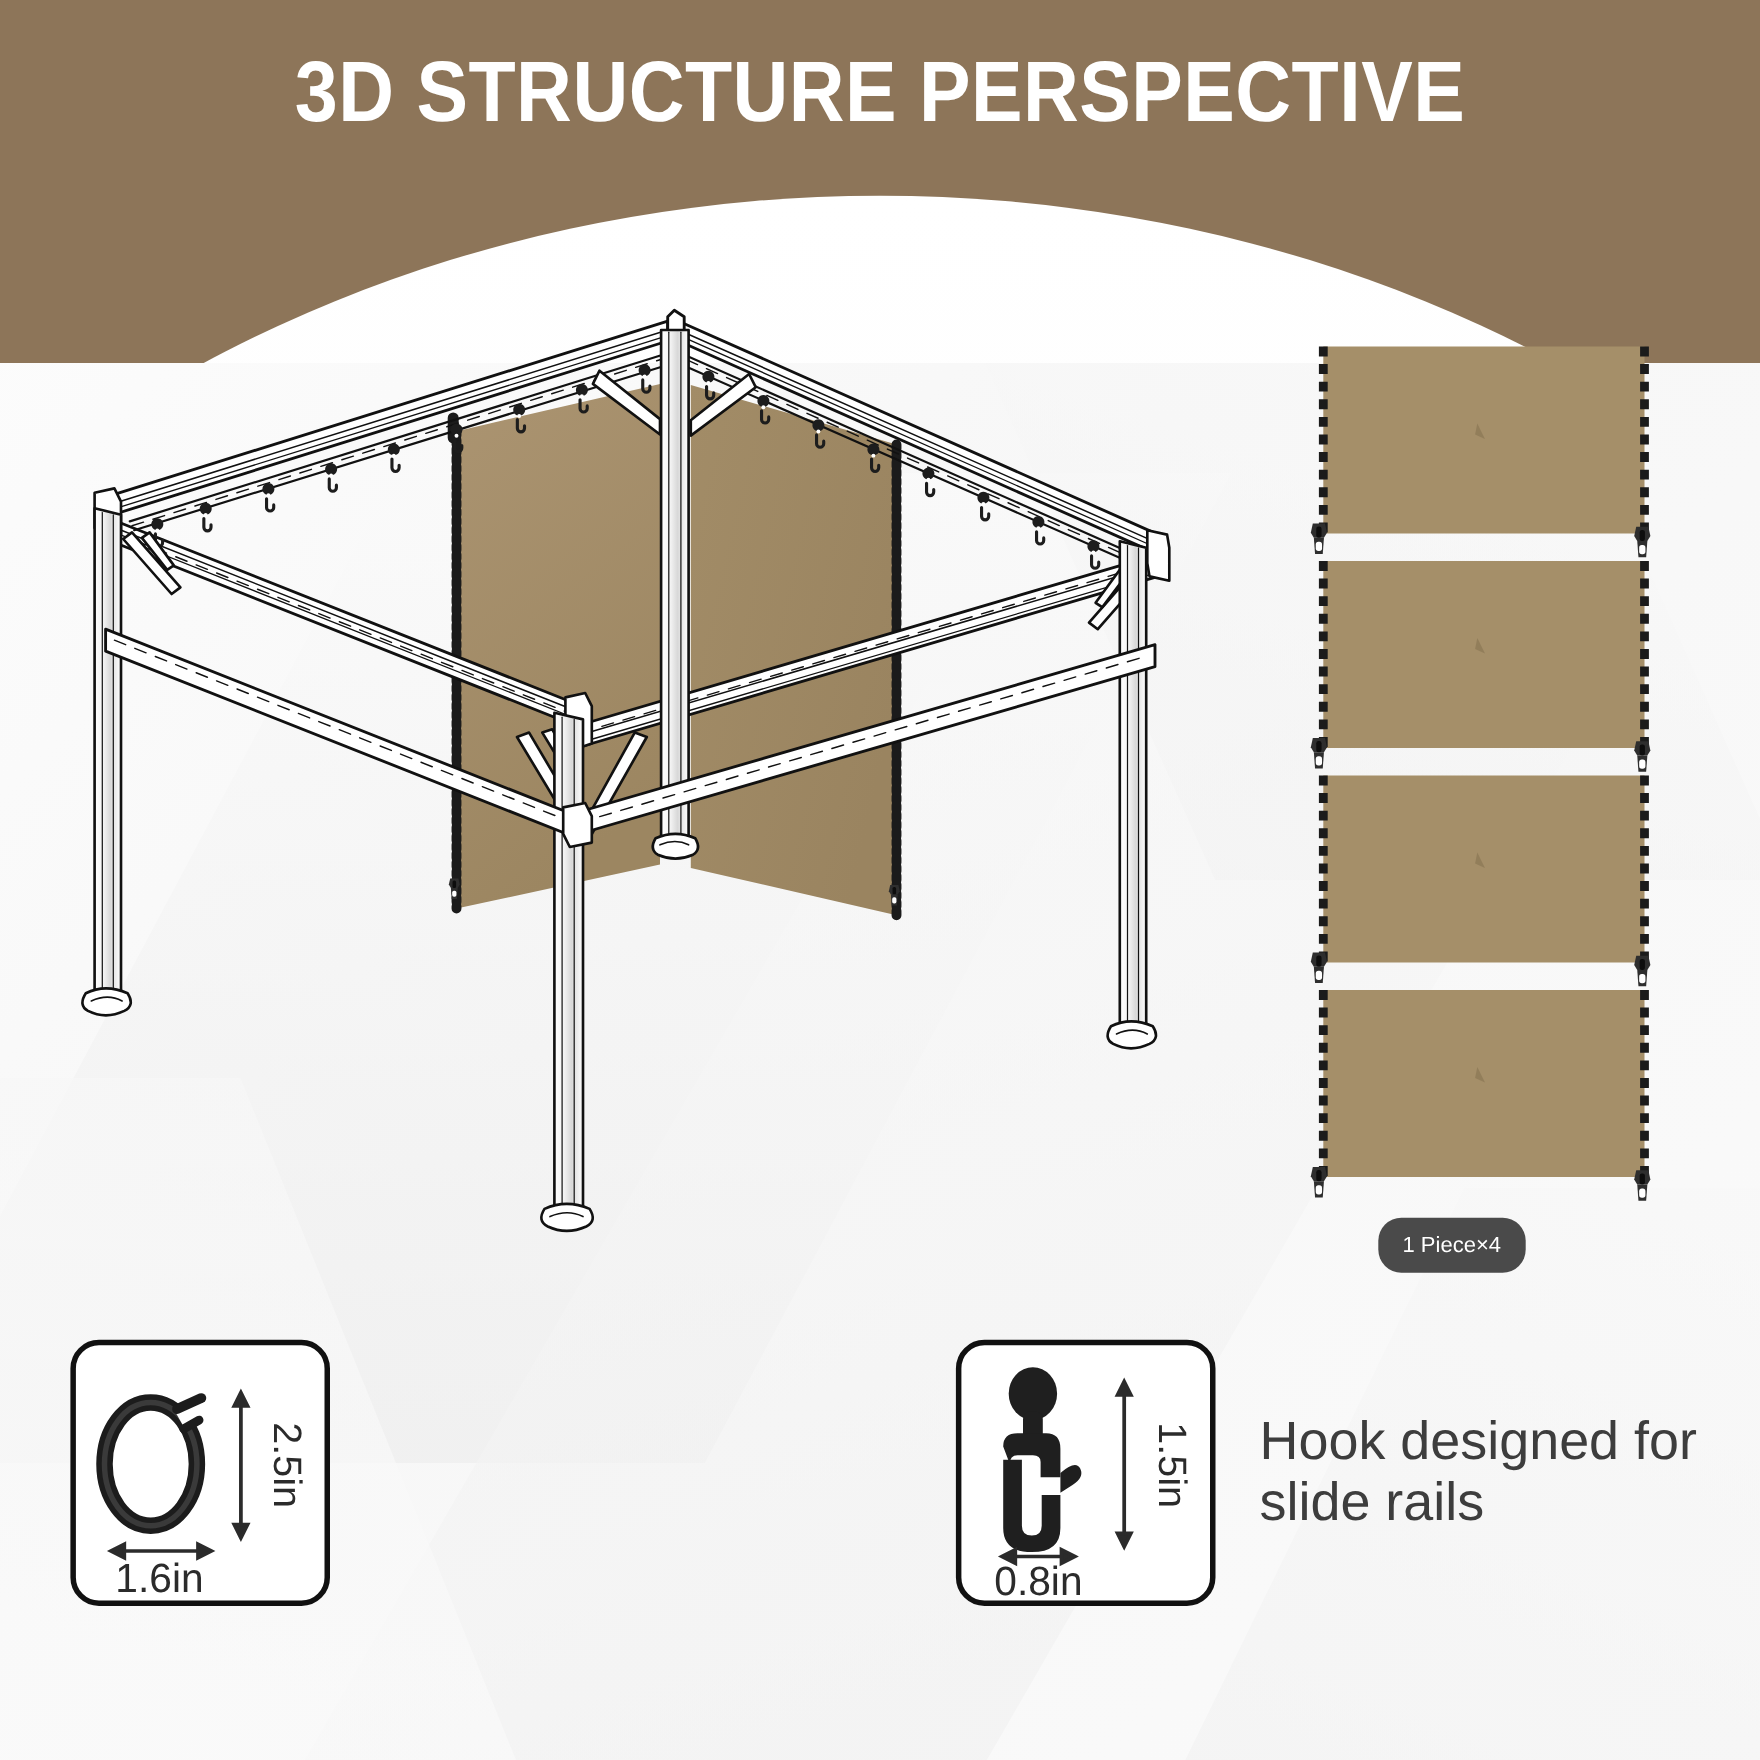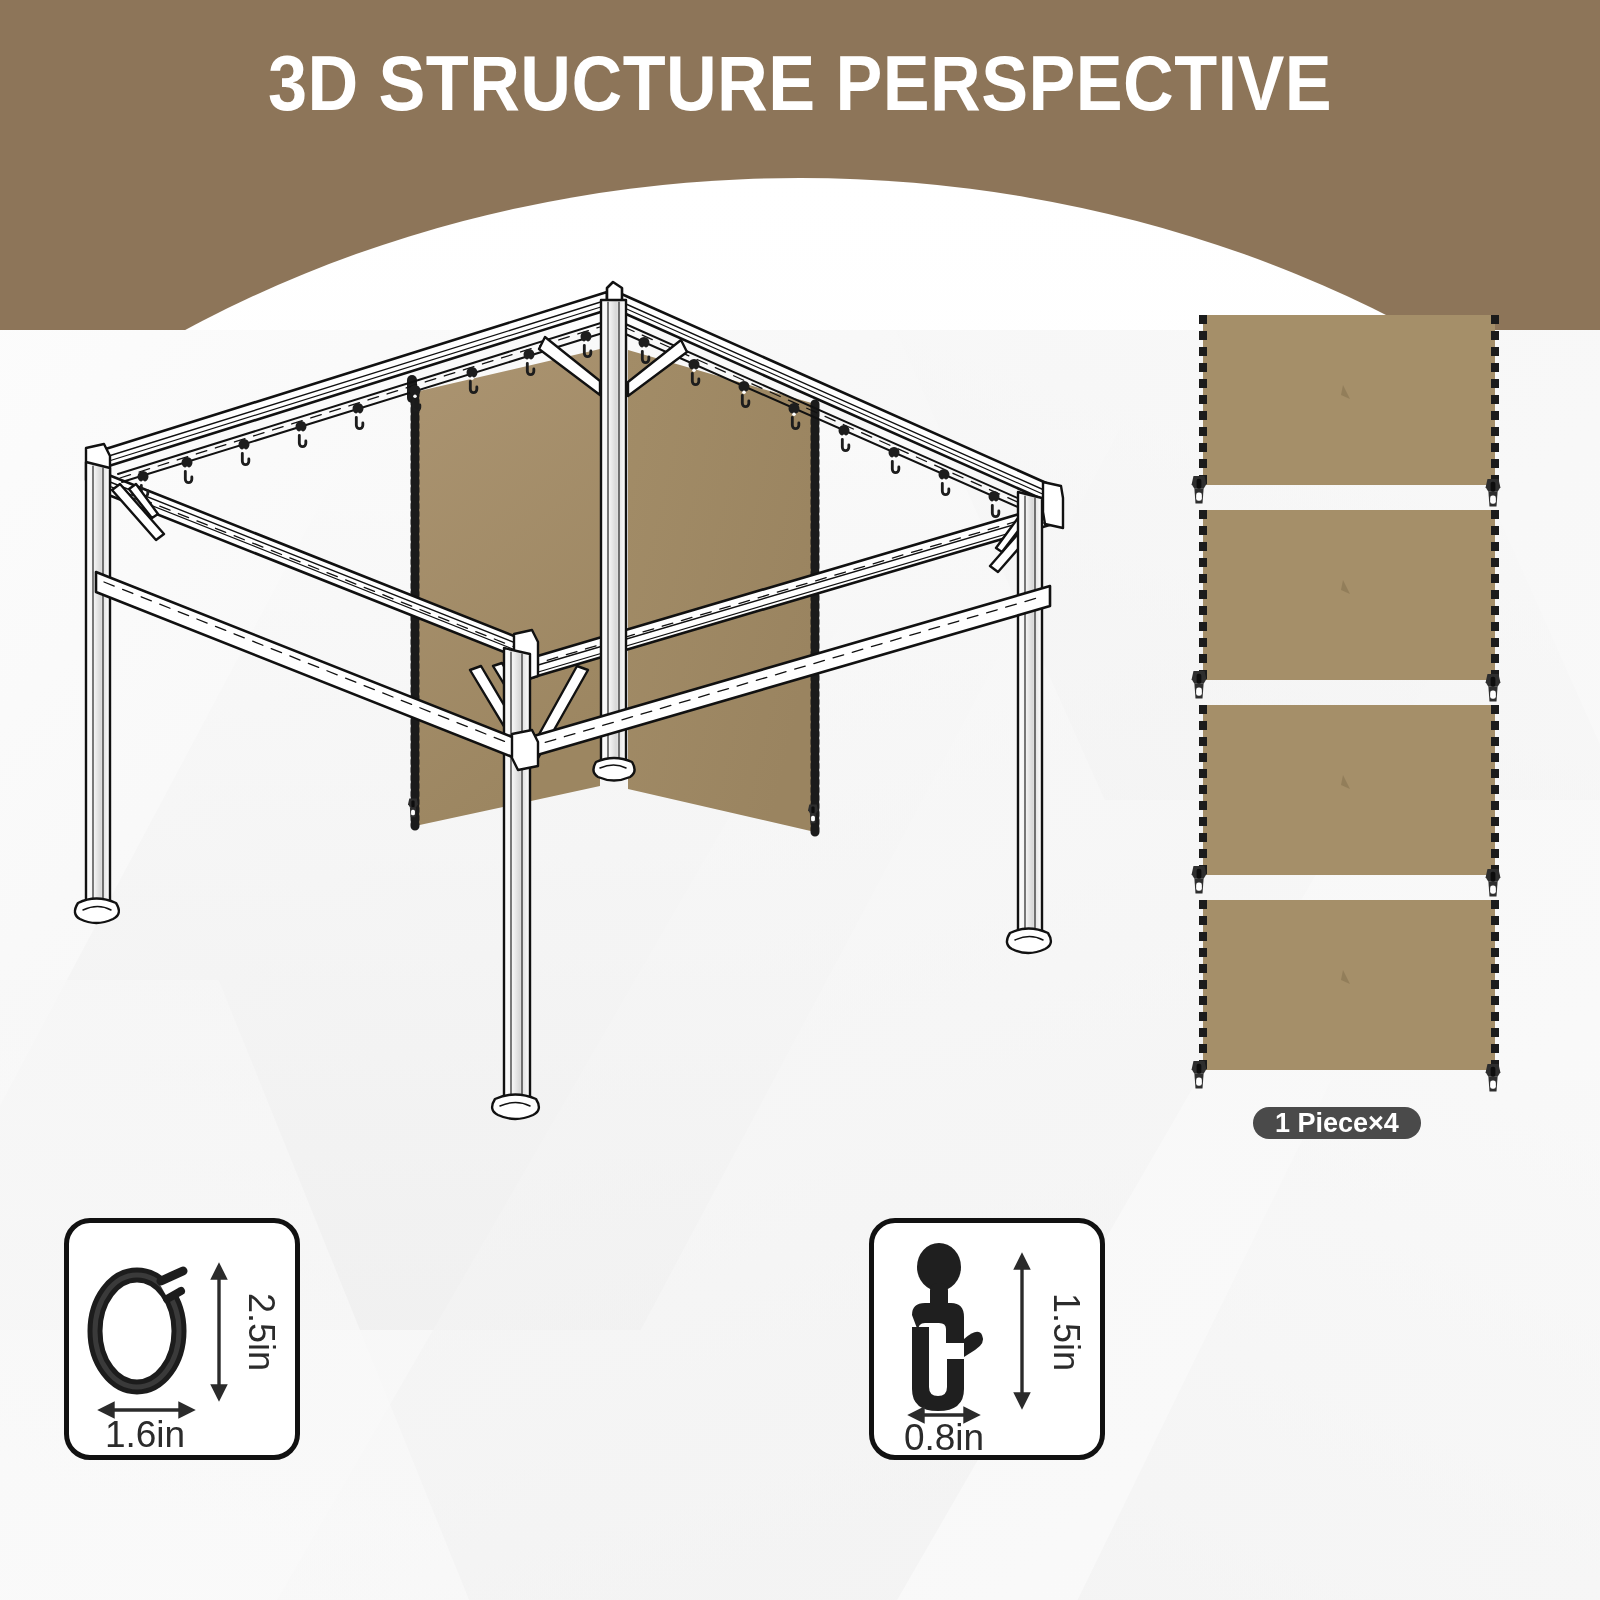--- a/index.html
+++ b/index.html
@@ -109,27 +109,27 @@
     width: 1600px; height: 1600px;
     pointer-events: none;
   }
   .stage svg { display: block; }
 
   
   .piece-badge {
     position: absolute;
     left: 1253px;
     top: 1107px;
-    height: 32px;
+    height: 50px;
     padding: 0 22px;
     border-radius: 21px;
     background: #4a4a4a;
     color: #ffffff;
-    font-size: 27px;
-    font-weight: bold;
+    font-size: 20px;
+    font-weight: normal;
     display: flex;
     align-items: center;
     justify-content: center;
     white-space: nowrap;
   }
 
   
   .feature {
     position: absolute;
     display: flex;
@@ -511,15 +511,16 @@
         <text x="180" y="109" fill="#2b2b2b" font-size="36" font-family="Liberation Sans, sans-serif" text-anchor="middle" transform="rotate(90 180 109)">1.5in</text>
 
         <g stroke="#2b2b2b" stroke-width="3.4" fill="#2b2b2b">
           <line x1="42" y1="192" x2="98" y2="192"></line>
           <path d="M37,192 l12,-6 l0,12 Z"></path>
           <path d="M103,192 l-12,-6 l0,12 Z"></path>
         </g>
         <text x="70" y="227" fill="#2b2b2b" font-size="37" font-family="Liberation Sans, sans-serif" text-anchor="middle">0.8in</text>
       </svg>
     </div>
+    <div class="feature-text">Hook designed for slide rails</div>
   </div>
 
 </div>
 
 </body></html>

